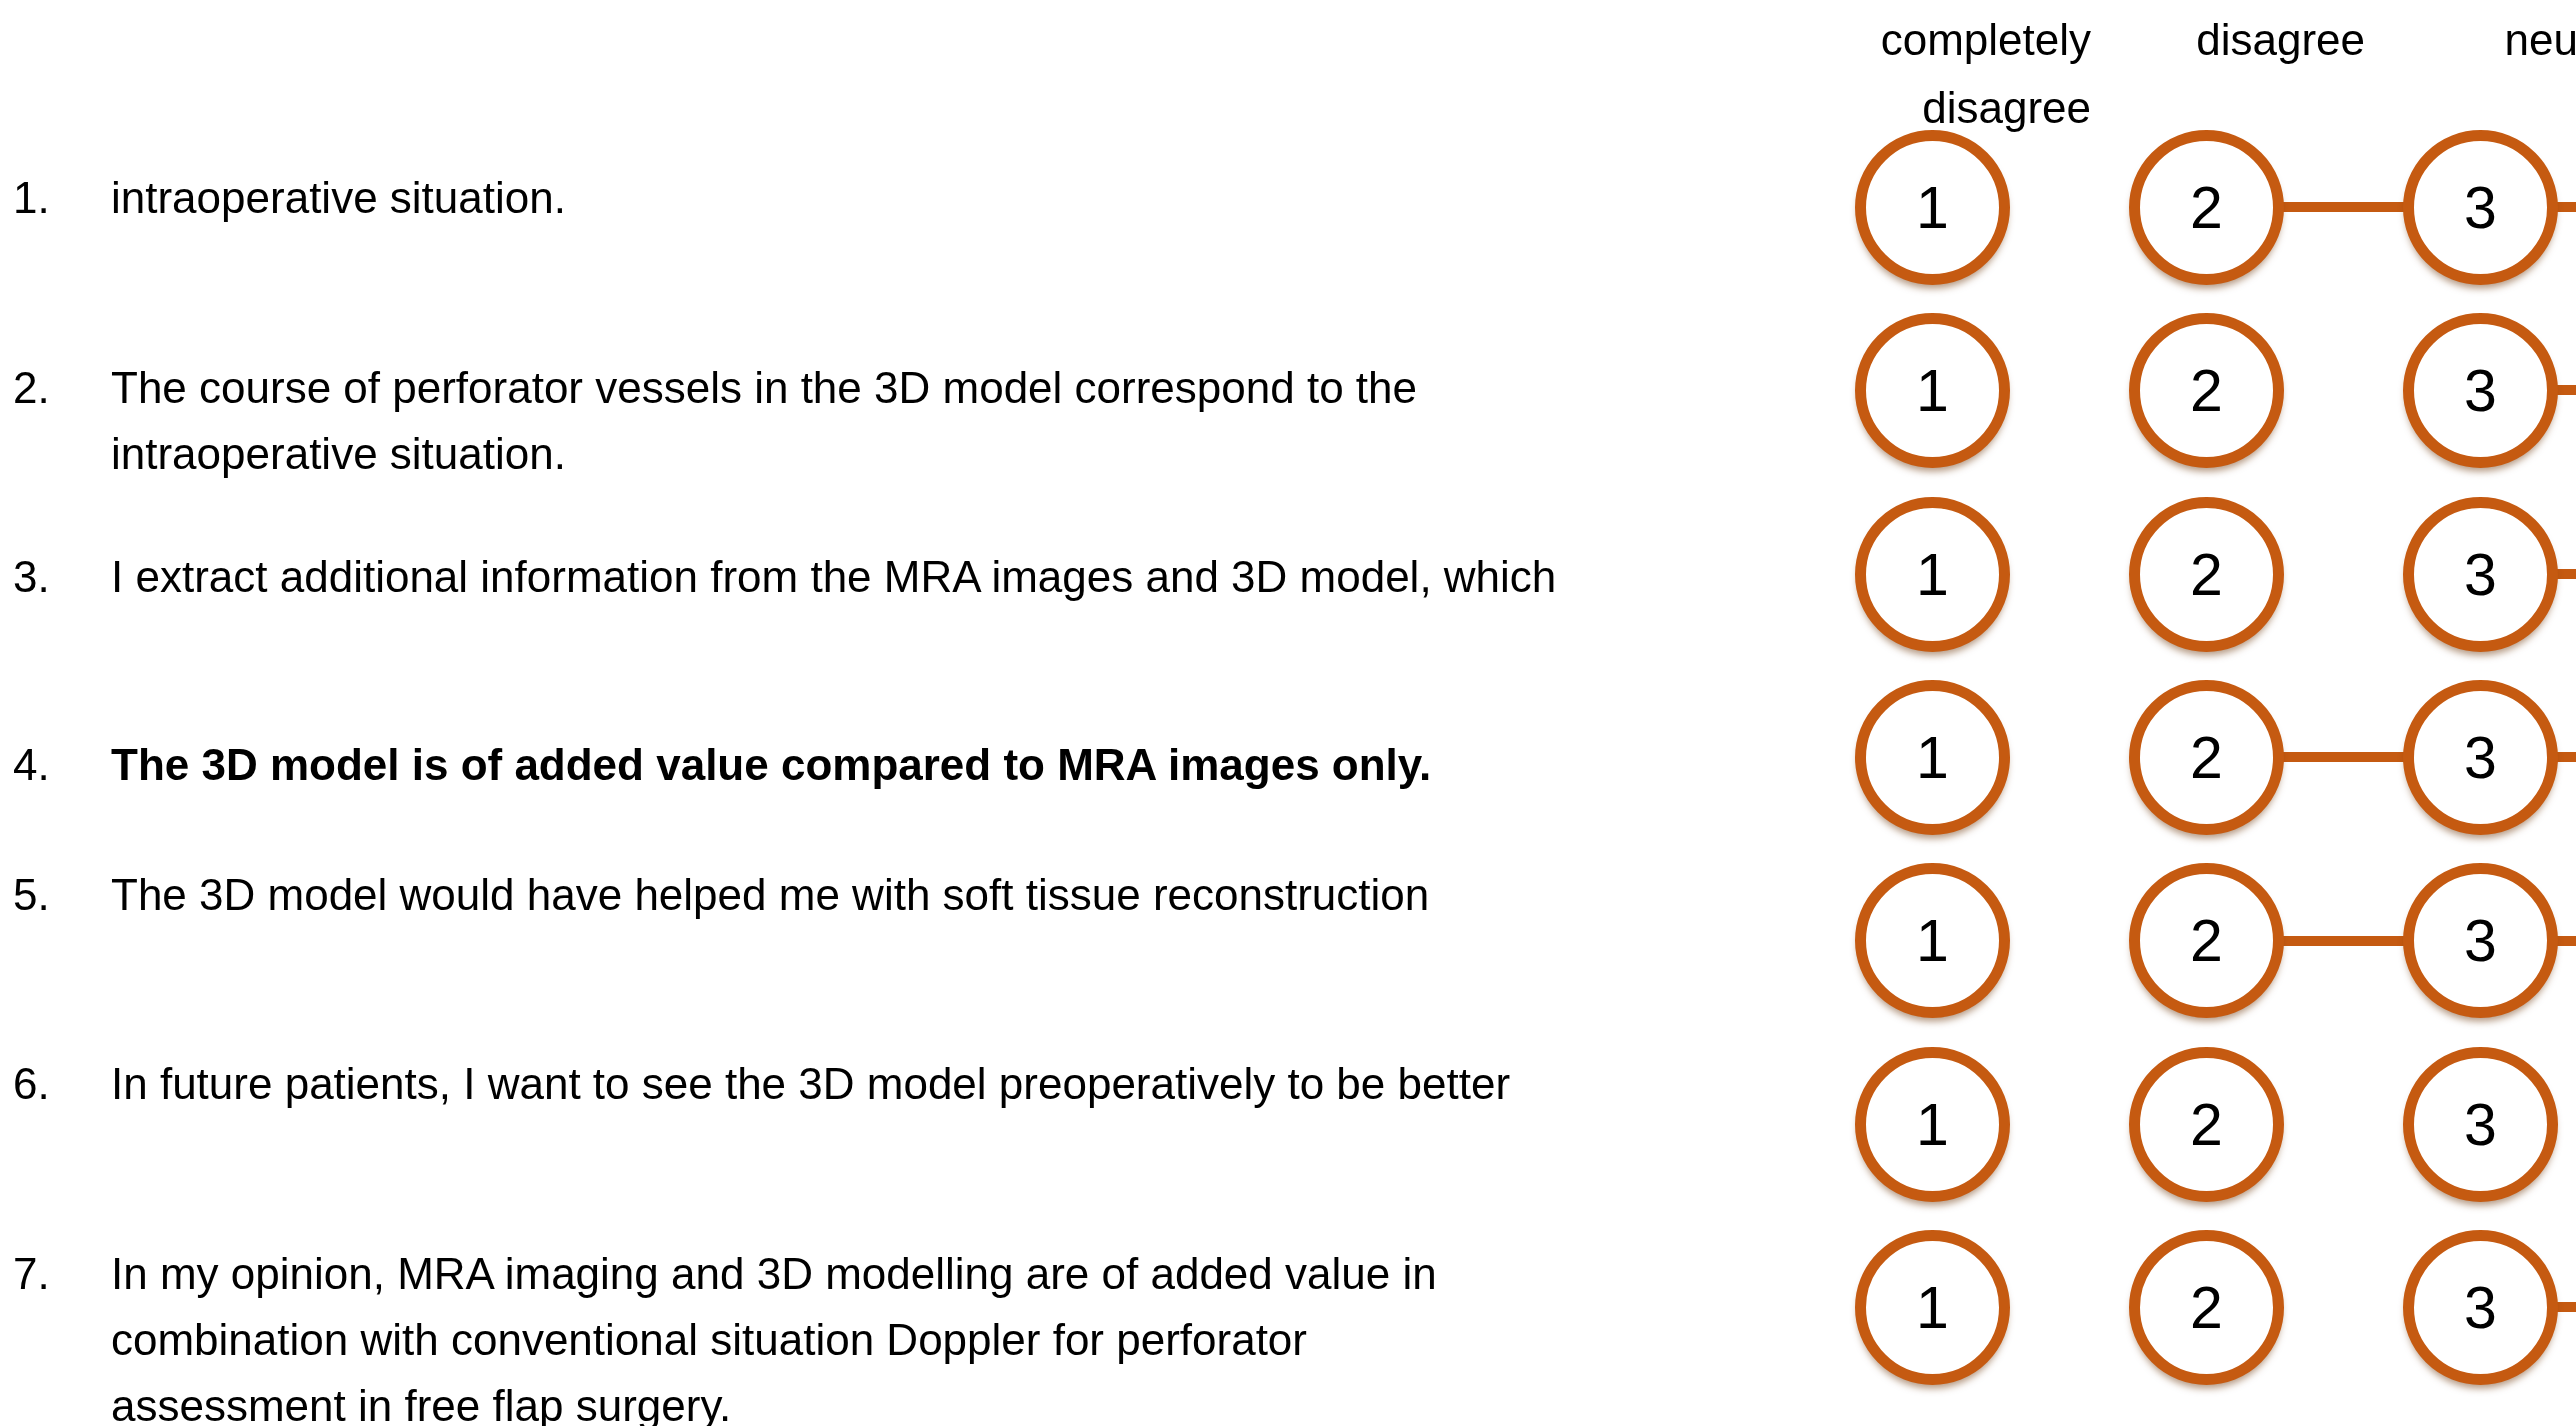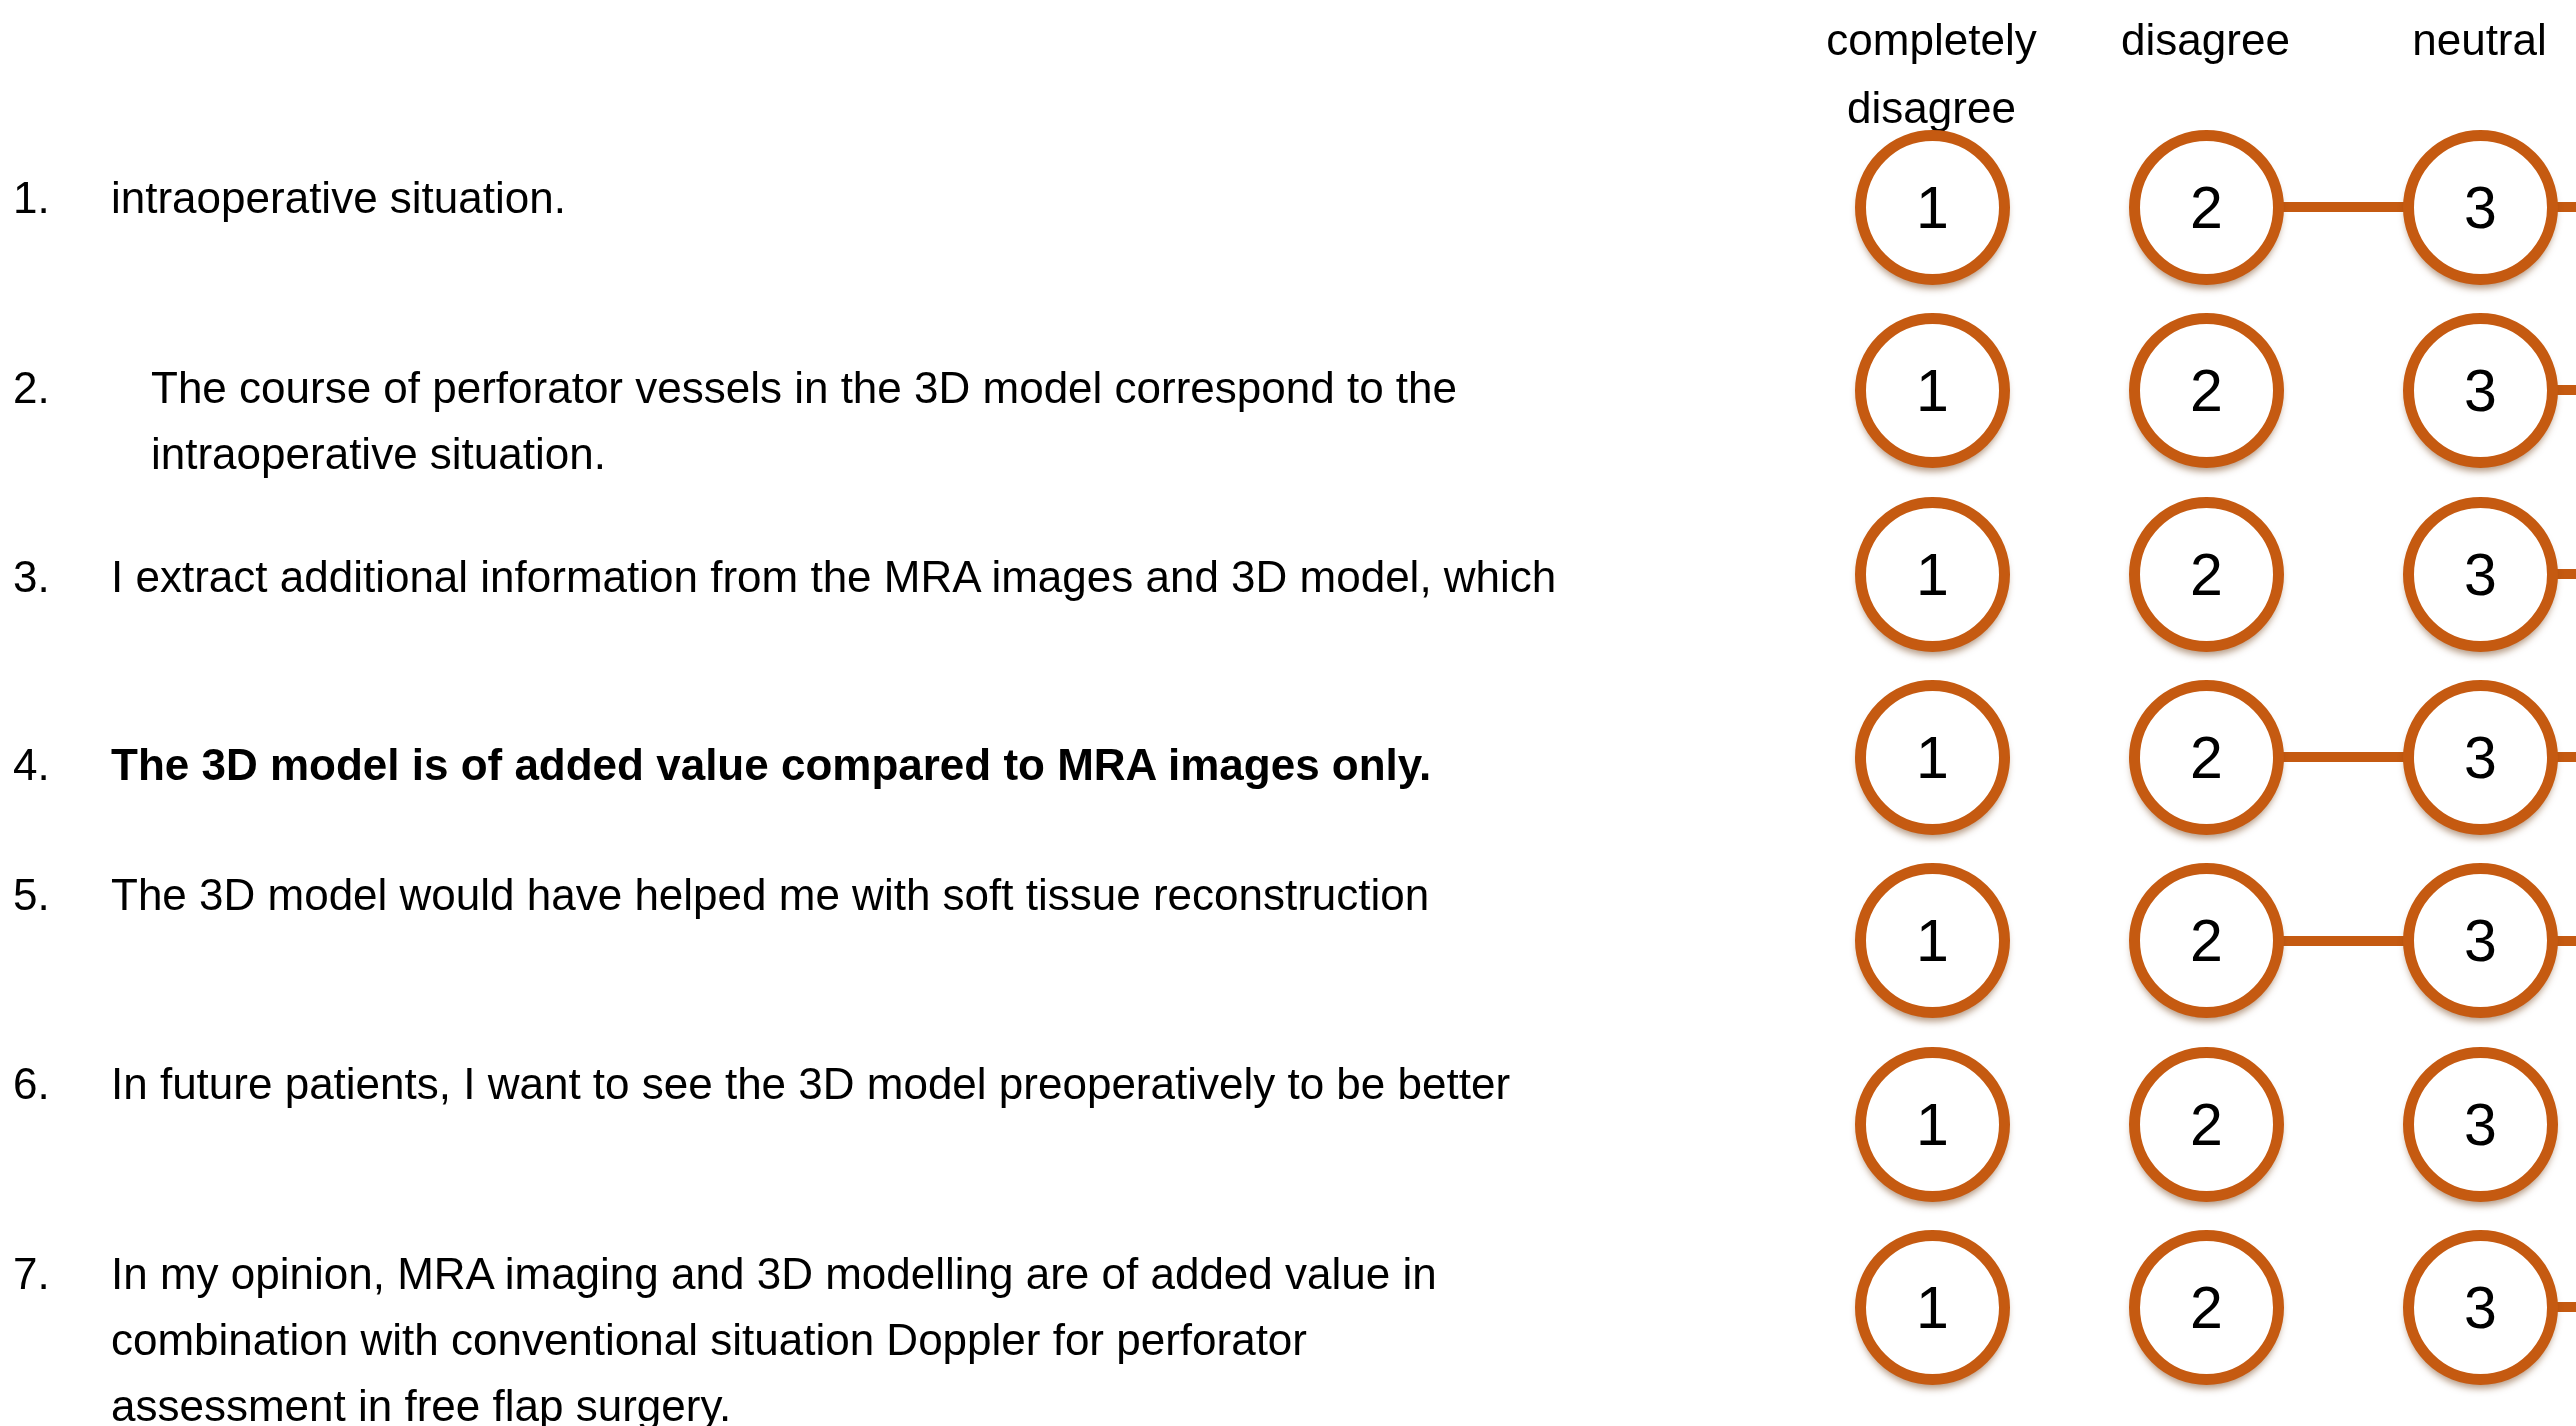--- a/index.html
+++ b/index.html
@@ -18,21 +18,21 @@
   }
   .col-header {
     position: absolute;
     top: 6.2px;
     width: 319px;
     text-align: center;
     font-size: 44px;
     line-height: 68px;
     white-space: nowrap;
   }
-  .col-header div { text-align: center; }
+  .col-header div { text-align: right; }
   .q-number {
     position: absolute;
     left: 13px;
     font-size: 44px;
     line-height: 66px;
   }
   .q-text {
     position: absolute;
     left: 111px;
     font-size: 44px;
@@ -76,21 +76,21 @@
       <div class="col-header" style="left: 2320px;">
         <div>neutral</div>
       </div>
     </div>
   <div id="questions">
       <div class="q-number" style="top: 165px;">1.</div>
       <div class="q-text" style="top: 165px;">
         <div>intraoperative situation.</div>
       </div>
       <div class="q-number" style="top: 355px;">2.</div>
-      <div class="q-text" style="top: 355px; margin-left: 40px;">
+      <div class="q-text" style="top: 355px;">
         <div>The course of perforator vessels in the 3D model correspond to the</div>
         <div>intraoperative situation.</div>
       </div>
       <div class="q-number" style="top: 544px;">3.</div>
       <div class="q-text" style="top: 544px;">
         <div>I extract additional information from the MRA images and 3D model, which</div>
       </div>
       <div class="q-number" style="top: 732px;">4.</div>
       <div class="q-text" style="top: 732px; font-weight: bold;">
         <div>The 3D model is of added value compared to MRA images only.</div>

